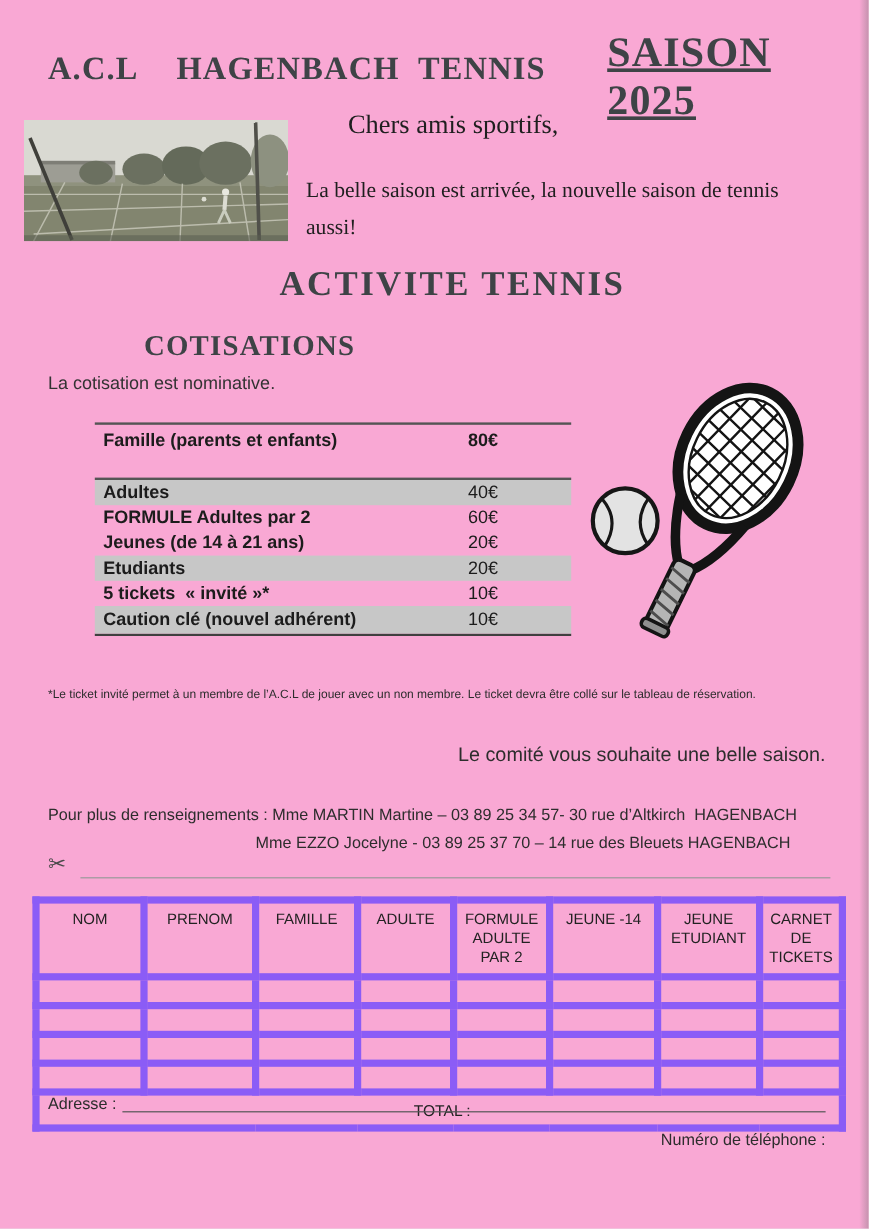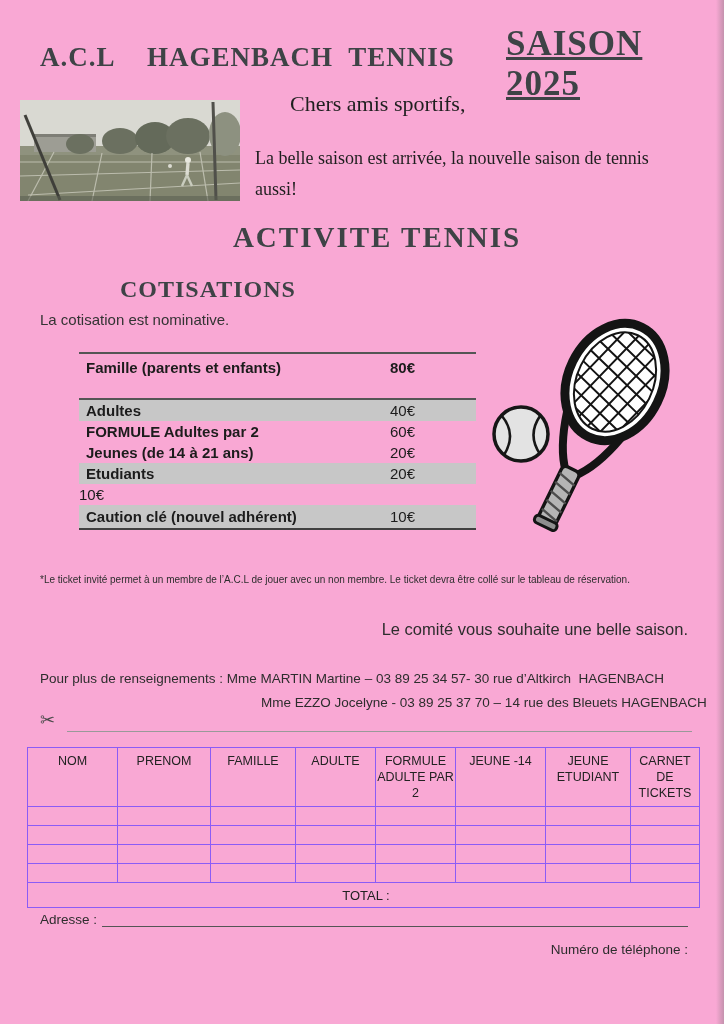--- a/index.html
+++ b/index.html
@@ -34,28 +34,28 @@
   .p-row.last{height:23px;}
   .p-gap{height:17px;border-bottom:2px solid #555;}
   .gray{background:#c7c7c7;}
 
   .racket{position:absolute;left:473px;top:316px;}
 
   .footnote{position:absolute;left:40px;top:566px;width:652px;font-size:10px;
         line-height:27px;color:#2d2d2d;}
   .comite{position:absolute;right:36px;top:620px;font-size:16.5px;color:#2d2d2d;}
   .contact1{position:absolute;left:40px;top:671px;font-size:13.5px;color:#2d2d2d;}
-  .contact2{position:absolute;left:213px;top:695px;font-size:13.5px;color:#2d2d2d;margin-left:48px;}
+  .contact2{position:absolute;left:213px;top:695px;font-size:13.5px;color:#2d2d2d;}
 
   .scissors{position:absolute;left:40px;top:709px;font-size:18px;color:#4a4a4a;}
   .cutline{position:absolute;left:67px;top:731px;width:625px;border-top:1.5px solid #999;}
 
   .reg{position:absolute;left:27px;top:747px;border-collapse:collapse;table-layout:fixed;
         font-size:12.5px;color:#222;}
-  .reg th,.reg td{border:1px solid #8b5cf6;font-weight:400;}
+  .reg th,.reg td{border:6px solid #8b5cf6;font-weight:400;}
   .reg th{height:52px;vertical-align:top;padding-top:5px;text-align:center;line-height:16px;}
   .reg td.blank{height:16px;}
   .reg td.total{height:22px;padding-left:6px;font-size:13px;text-align:center;}
 
   .field{position:absolute;left:40px;right:36px;display:flex;align-items:flex-end;
         font-size:13.5px;color:#2d2d2d;}
   .field .lab{white-space:nowrap;}
   .field .line{flex:1;border-bottom:1px solid #555;margin-left:5px;height:16px;}
   .addr{top:910px;}
   .phone{top:942px;flex-direction:column;}
@@ -122,20 +122,21 @@
     </div>
     <div class="p-row">
       <span class="lbl">Jeunes (de 14 à 21 ans)</span>
       <span class="val">20€</span>
     </div>
     <div class="p-row gray">
       <span class="lbl">Etudiants</span>
       <span class="val">20€</span>
     </div>
     <div class="p-row">
+      <span class="lbl">5 tickets&nbsp; « invité »*</span>
       <span class="val">10€</span>
     </div>
     <div class="p-row gray last">
       <span class="lbl">Caution clé (nouvel adhérent)</span>
       <span class="val">10€</span>
     </div>
   </div>
 
   <div class="racket">
     <svg width="234" height="234" viewBox="0 0 234 234">

